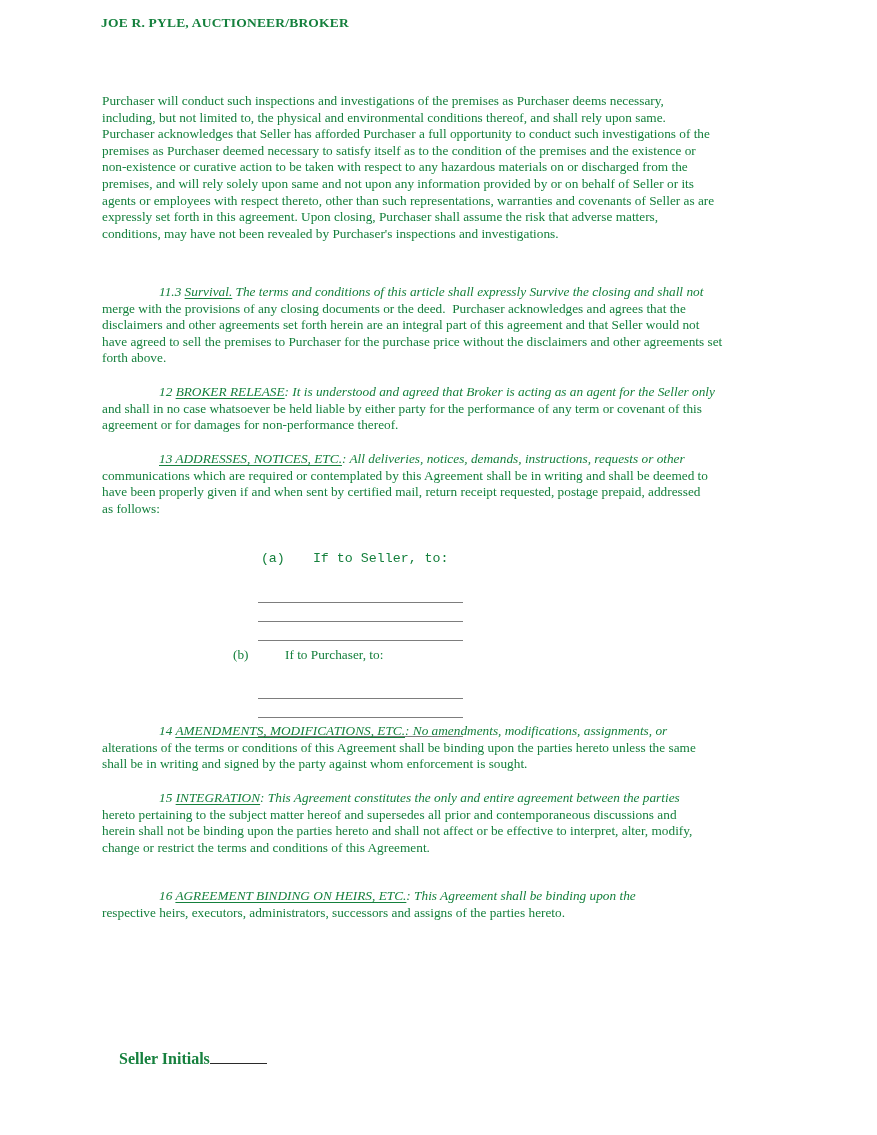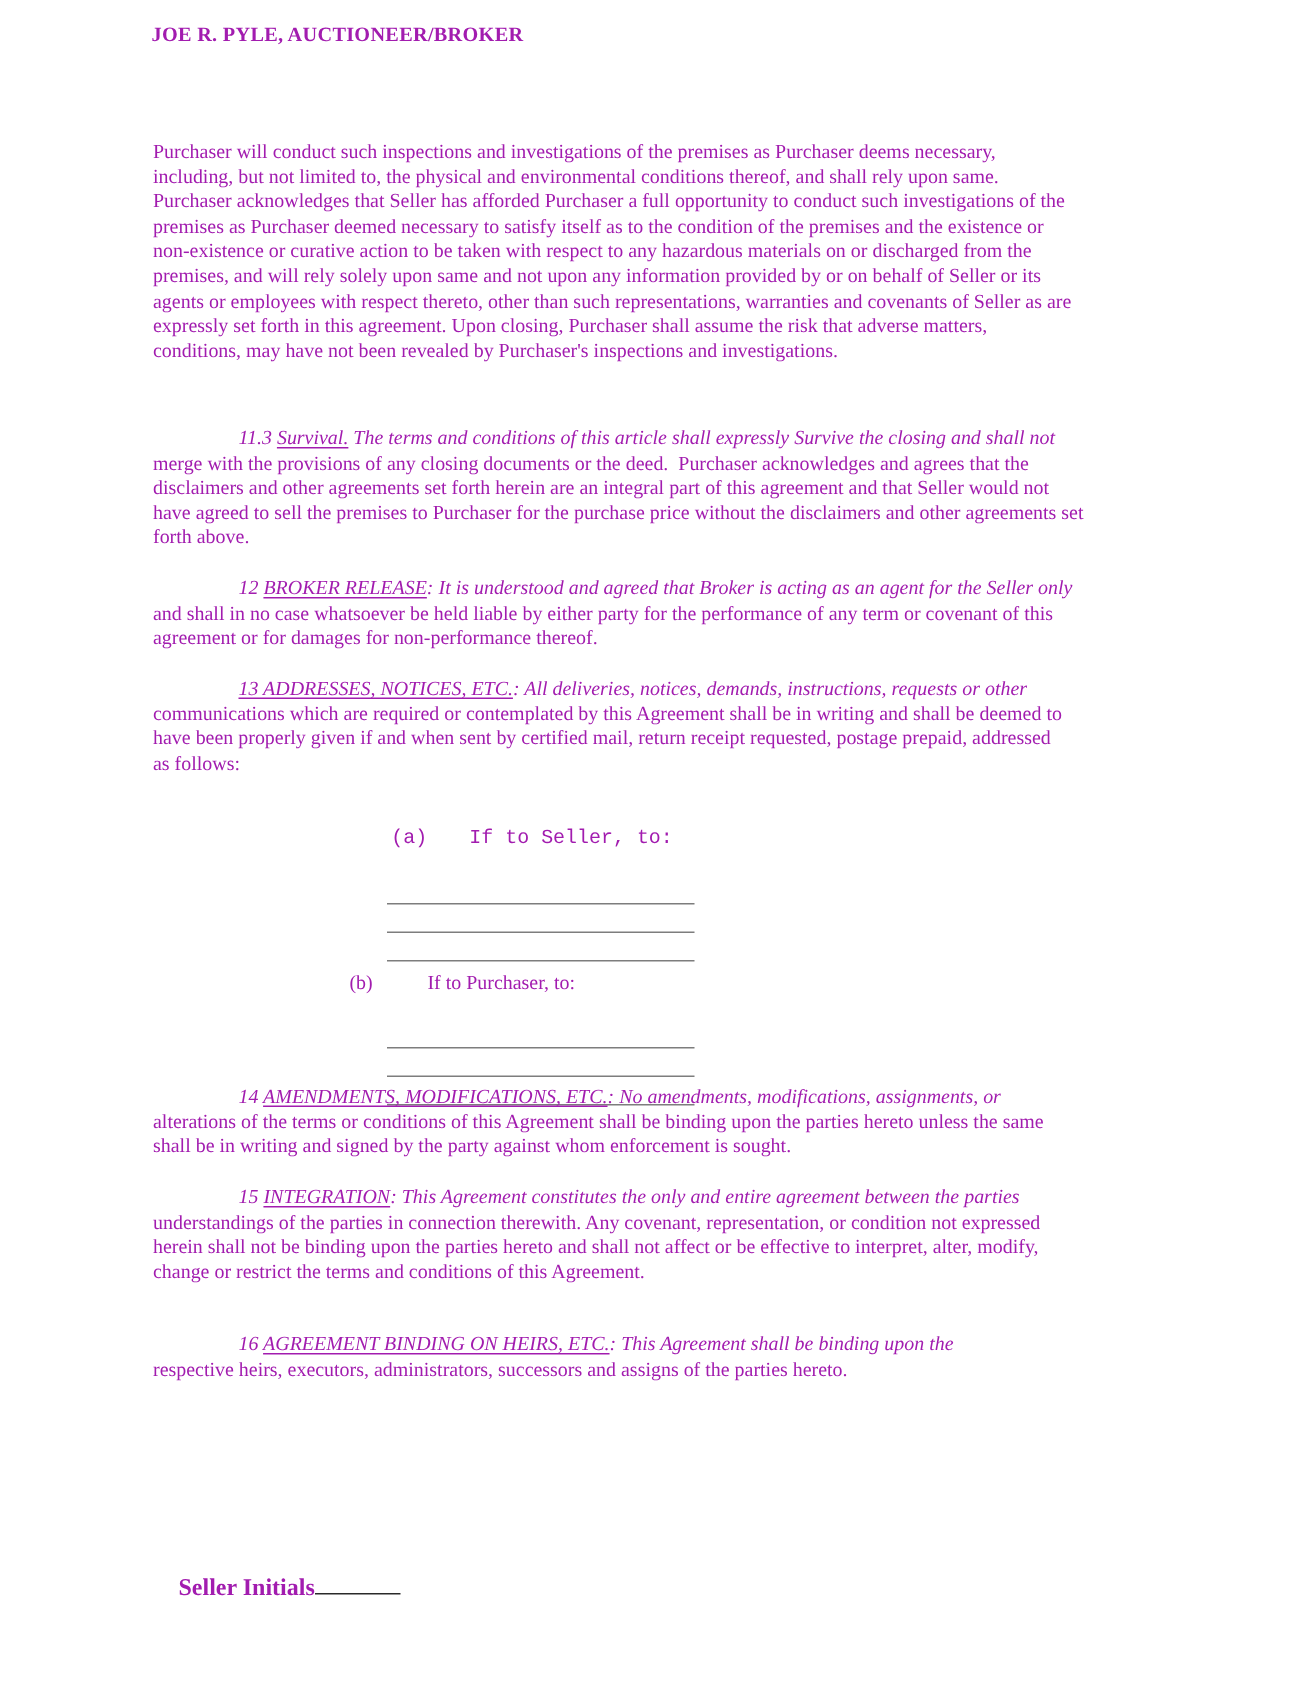--- a/index.html
+++ b/index.html
@@ -2,21 +2,21 @@
 <html><head>
 <meta charset="utf-8">
 <style>
   html, body { margin: 0; padding: 0; background: #ffffff; }
   .page {
     position: relative;
     width: 877px;
     height: 1135px;
     background: #ffffff;
     font-family: "Liberation Serif", serif;
-    color: #a21caf;
+    color: #15803d;
     overflow: hidden;
   }
   .doc-header {
     position: absolute;
     top: 15px;
     left: 101px;
     font-size: 13.5px;
     font-weight: bold;
     letter-spacing: 0.2px;
     white-space: pre;
@@ -134,21 +134,21 @@
   </div>
 
   <div class="para ind" id="p5">
       <div class="line"><span>14 </span><span class="u">AMENDMENTS, MODIFICATIONS, ETC.</span><span>: No amendments, modifications, assignments, or</span></div>
       <div class="line">alterations of the terms or conditions of this Agreement shall be binding upon the parties hereto unless the same</div>
       <div class="line">shall be in writing and signed by the party against whom enforcement is sought.</div>
     </div>
 
   <div class="para ind" id="p6">
       <div class="line"><span>15 </span><span class="u">INTEGRATION</span><span>: This Agreement constitutes the only and entire agreement between the parties</span></div>
-      <div class="line">understandings of the parties in connection therewith. Any covenant, representation, or condition not expressed</div>
+      <div class="line">hereto pertaining to the subject matter hereof and supersedes all prior and contemporaneous discussions and</div>
       <div class="line">herein shall not be binding upon the parties hereto and shall not affect or be effective to interpret, alter, modify,</div>
       <div class="line">change or restrict the terms and conditions of this Agreement.</div>
     </div>
 
   <div class="para ind" id="p7">
       <div class="line"><span>16 </span><span class="u">AGREEMENT BINDING ON HEIRS, ETC.</span><span>: This Agreement shall be binding upon the</span></div>
       <div class="line">respective heirs, executors, administrators, successors and assigns of the parties hereto.</div>
     </div>
 
   <div class="footer-item" id="footer-seller">

